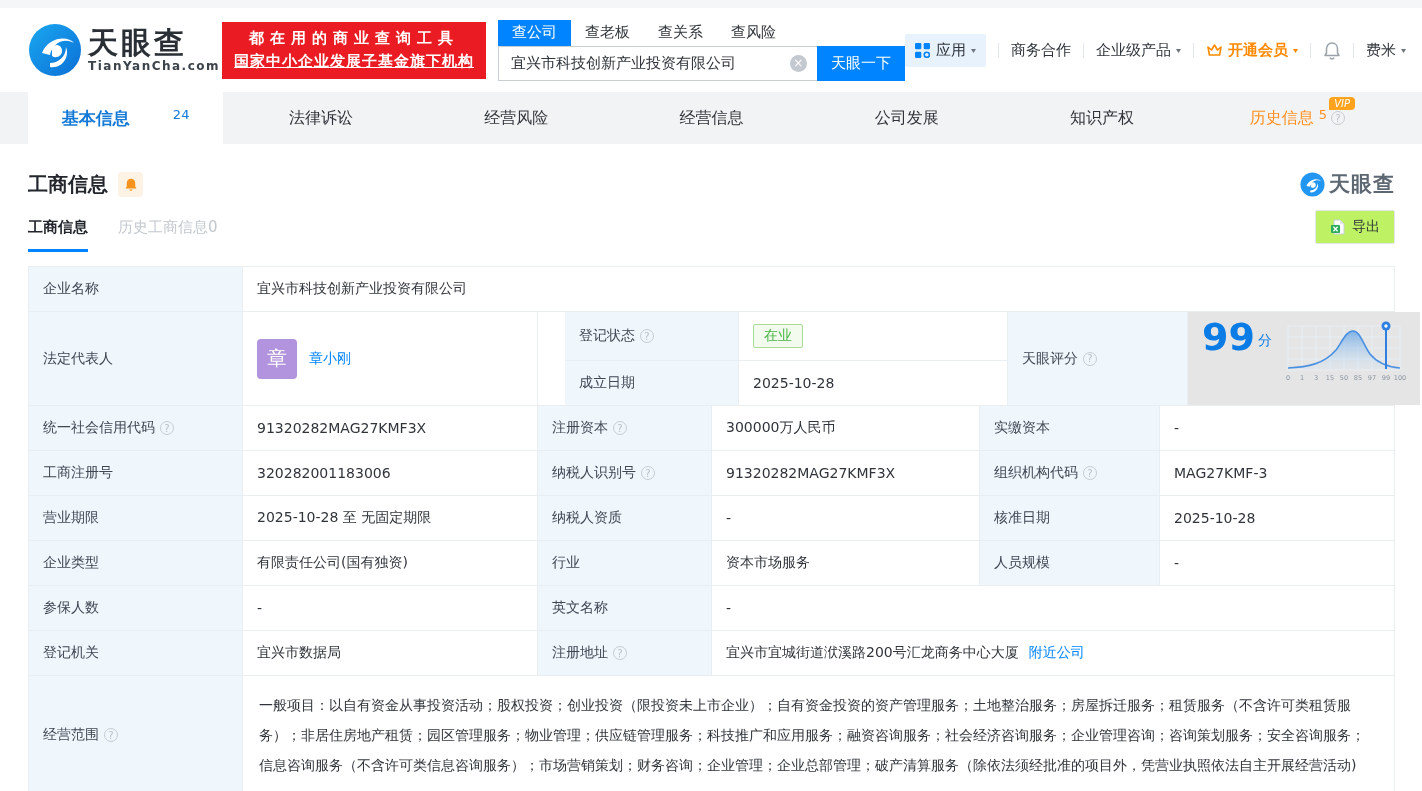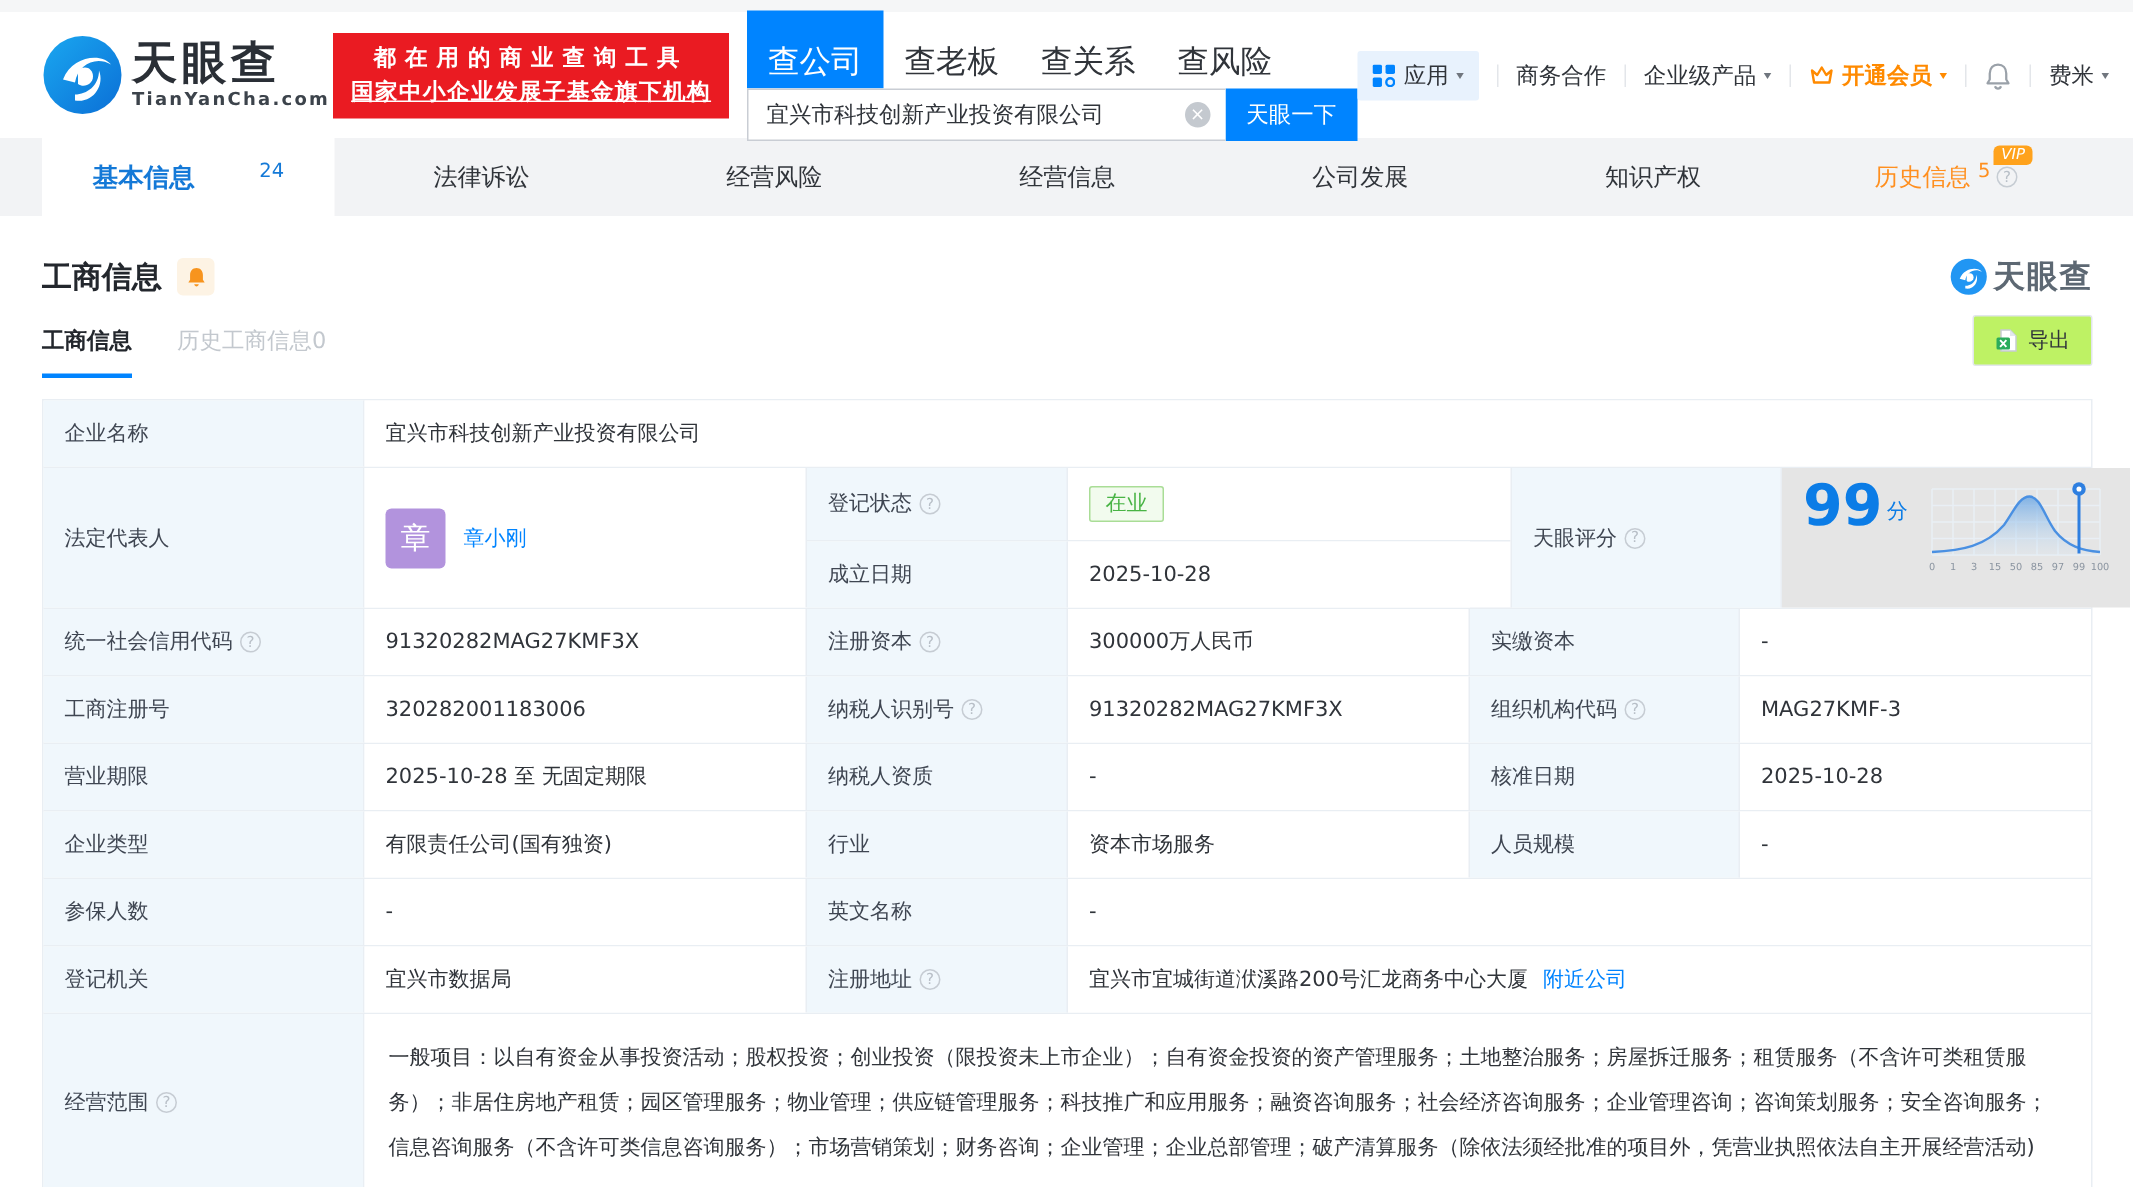--- a/index.html
+++ b/index.html
@@ -14,21 +14,21 @@
   .logo-text { margin-left:6px; }
   .logo-name { font-size:30px; font-weight:bold; color:#2a2f36; letter-spacing:3px; line-height:32px; }
   .logo-domain { font-size:12px; font-weight:bold; color:#3c434b; letter-spacing:1.5px; }
 
   .red-banner { margin-left:2px; background:#ea1b22; color:#fff; padding:7px 12px 8px; text-align:center; }
   .red-banner .l1 { font-size:15px; font-weight:bold; letter-spacing:6px; white-space:nowrap; }
   .red-banner .l2 { font-size:15px; font-weight:bold; letter-spacing:1px; white-space:nowrap; margin-top:4px; text-decoration:underline; }
 
   .search-wrap { margin-left:12px; width:452px; }
   .search-tabs { display:flex; }
-  .search-tab { padding:20px 14px 4px; font-size:21px; color:#30343a; cursor:pointer; }
+  .search-tab { padding:3px 14px 4px; font-size:15px; color:#30343a; cursor:pointer; }
   .search-tab.active { background:#0084ff; color:#fff; }
   .search-bar { display:flex; height:35px; }
   .search-input-box { position:relative; flex:1; }
   .search-input { width:100%; height:35px; border:1px solid #c9cdd4; border-right:none; padding:0 34px 0 12px; font-size:15px; color:#30343a; outline:none; font-family:inherit; }
   .clear-btn { position:absolute; right:10px; top:9px; width:17px; height:17px; border-radius:50%; background:#c4c9cf; color:#fff; font-size:12px; line-height:17px; text-align:center; cursor:pointer; }
   .search-btn { width:88px; background:#0084ff; color:#fff; font-size:15px; border:none; cursor:pointer; font-family:inherit; }
 
   .top-nav { margin-left:auto; display:flex; align-items:center; }
   .nav-sep { width:1px; height:15px; background:#e3e6ea; margin:0 12px; }
   .nav-item { display:flex; align-items:center; font-size:15px; color:#30343a; cursor:pointer; white-space:nowrap; }
@@ -68,21 +68,21 @@
   .tbl { margin:14px 27px 6px 28px; border:1px solid #e9eef3; font-size:14px; }
   .trow { display:flex; border-bottom:1px solid #e9eef3; }
   .trow:last-child { border-bottom:none; }
   .cell { padding:12px 14px; display:flex; align-items:center; border-right:1px solid #e9eef3; min-height:44px; }
   .cell:last-child { border-right:none; }
   .lbl { background:#f0f7fc; color:#3f4652; gap:5px; }
   .val { background:#fff; color:#30343a; }
   .w1{width:214px;flex:none;text-align:center;} .w2{width:295px;flex:none;} .w3{width:174px;flex:none;}
   .w4{width:268px;flex:none;} .w5{width:180px;flex:none;} .w6{flex:1;}
   .span-rest { flex:1; }
-  .mid-col { width:470px; flex:none; display:flex; flex-direction:column; border-right:1px solid #e9eef3; }
+  .mid-col { width:470px; flex:none; display:flex; flex-direction:column; border-right:1px solid #e9eef3;align-items:flex-end; }
   .mid-row { display:flex; flex:1; }
   .mid-row:first-child { border-bottom:1px solid #e9eef3; }
   .mid-row .cell:last-child { border-right:none; }
 
   .avatar { width:40px; height:40px; border-radius:4px; background:#b293dd; color:#fff; font-size:20px; display:flex; align-items:center; justify-content:center; flex:none; }
   .link { color:#0084ff; cursor:pointer; }
   .rep-name { margin-left:12px; }
 
   .status-badge { background:#f2fbee; border:1px solid #a9dd96; color:#49b445; padding:2px 10px; font-size:14px; border-radius:2px; }
 

